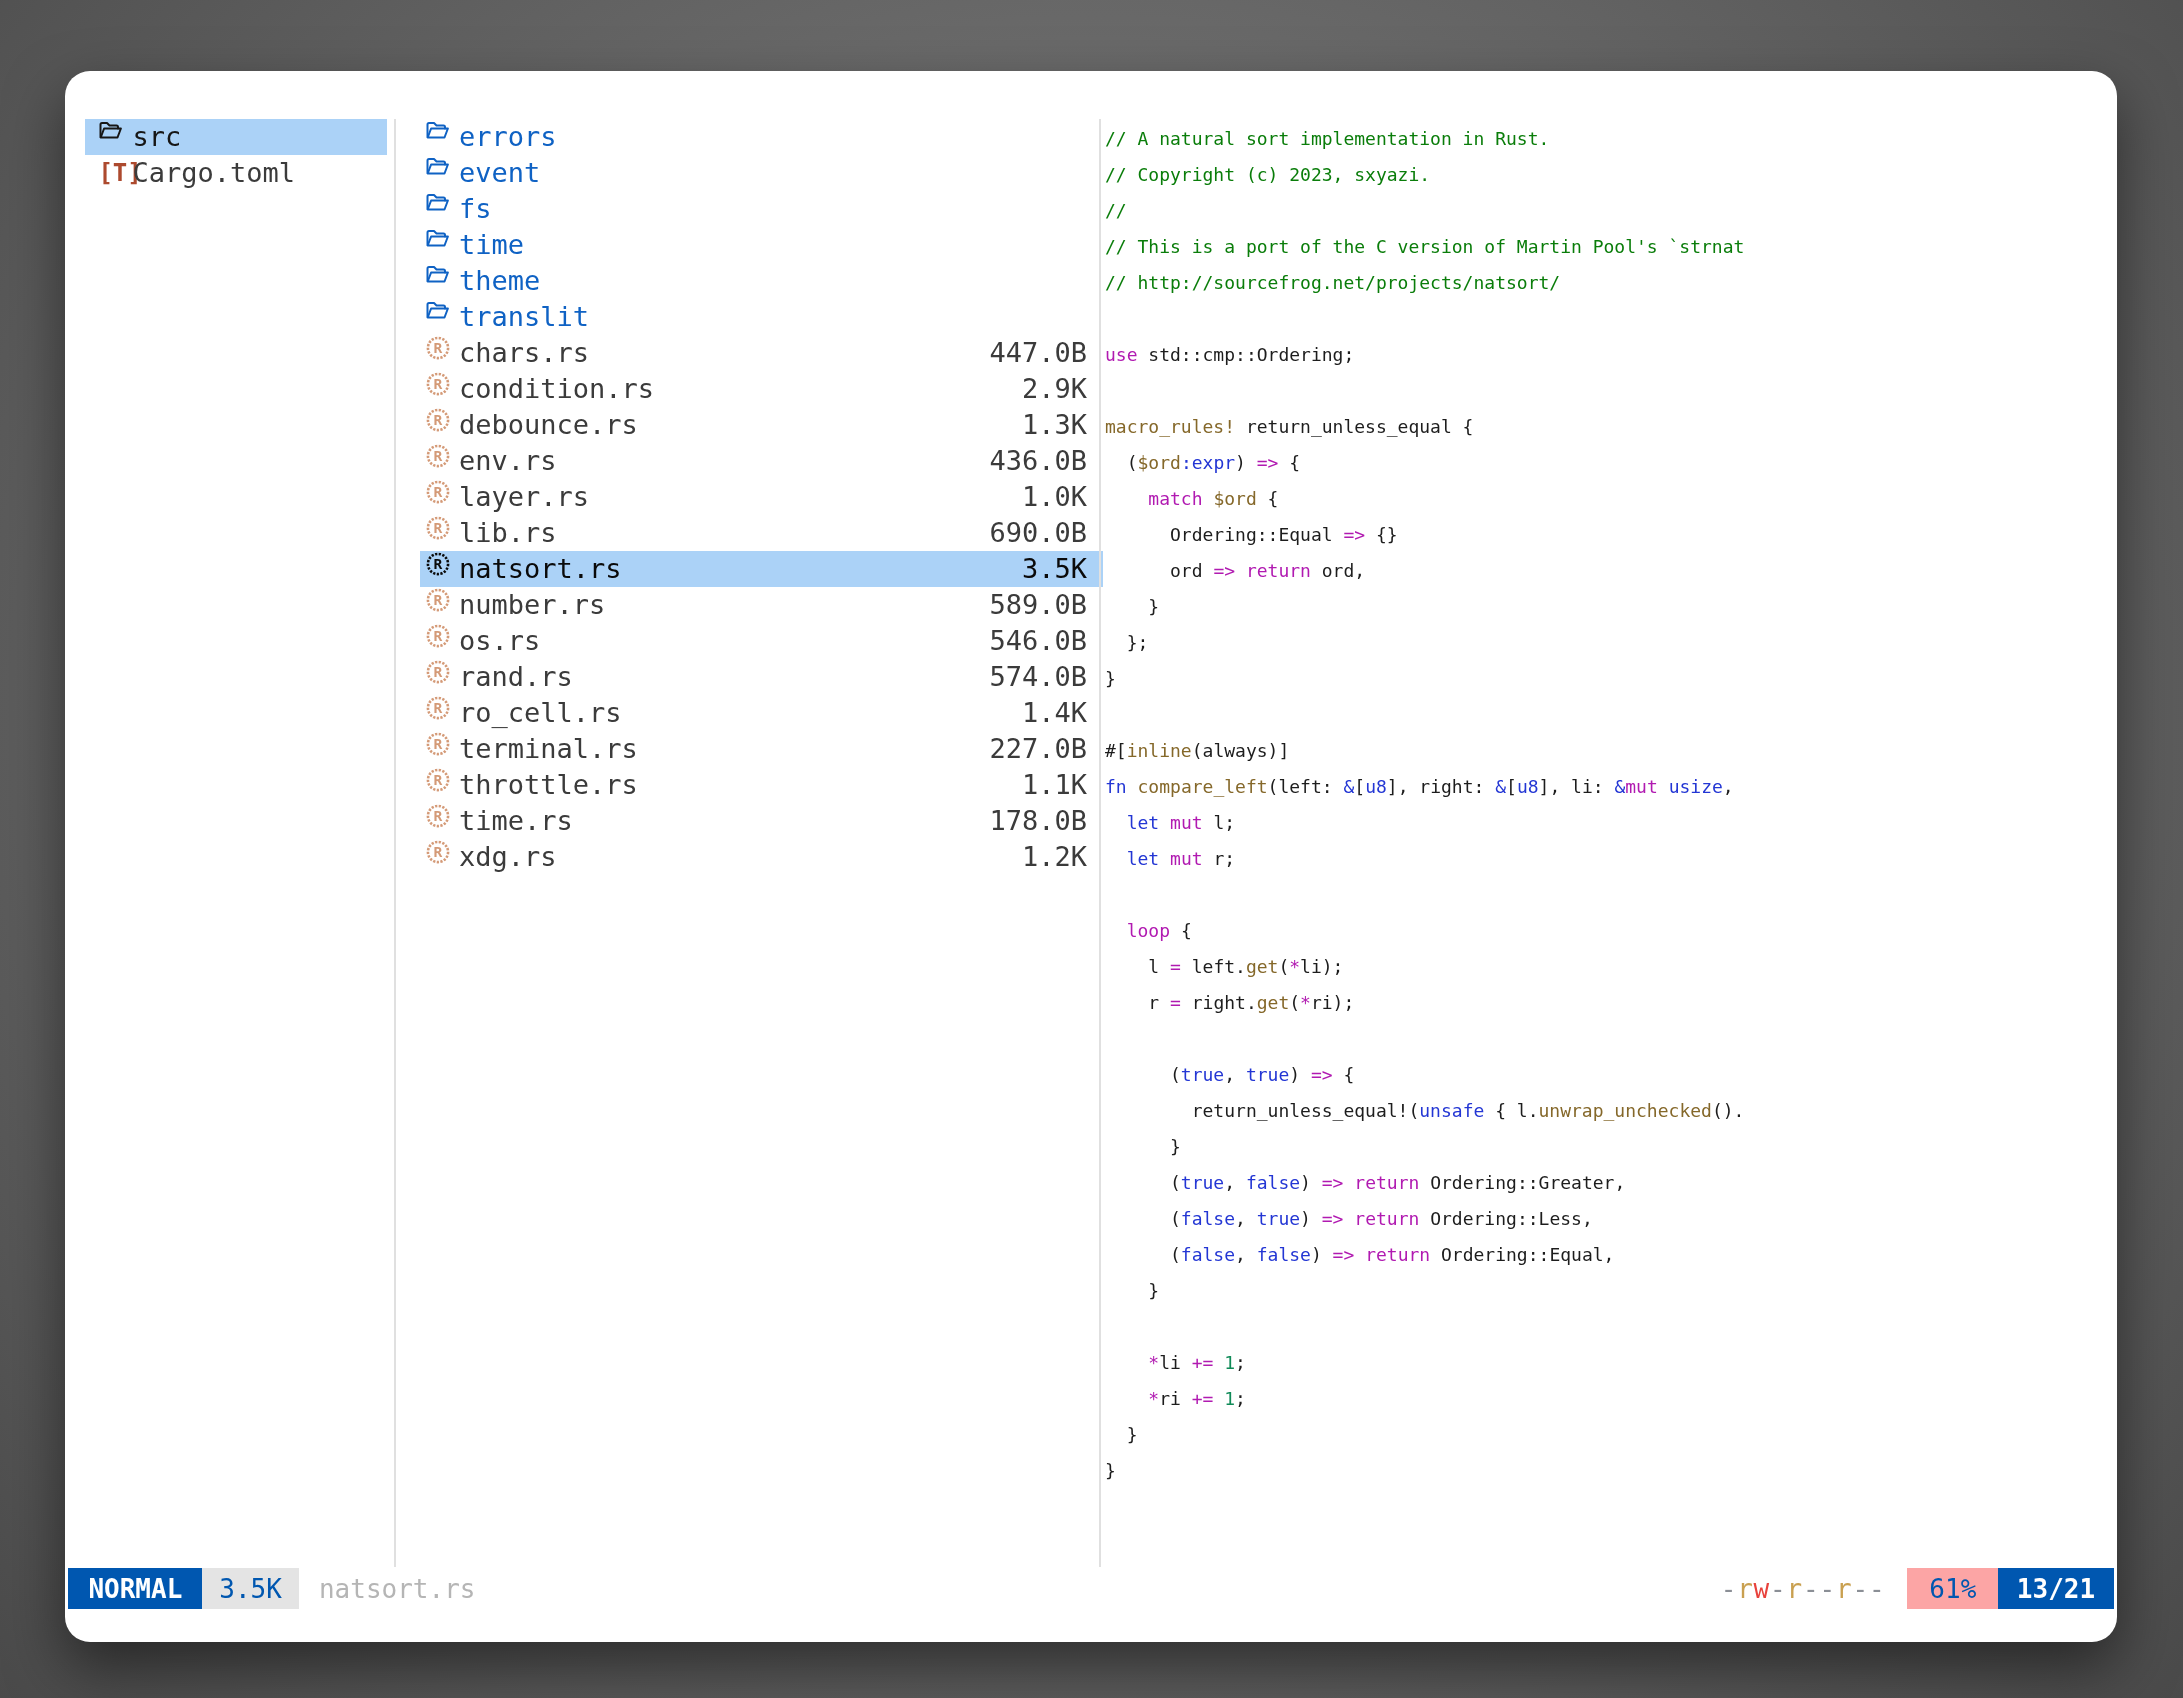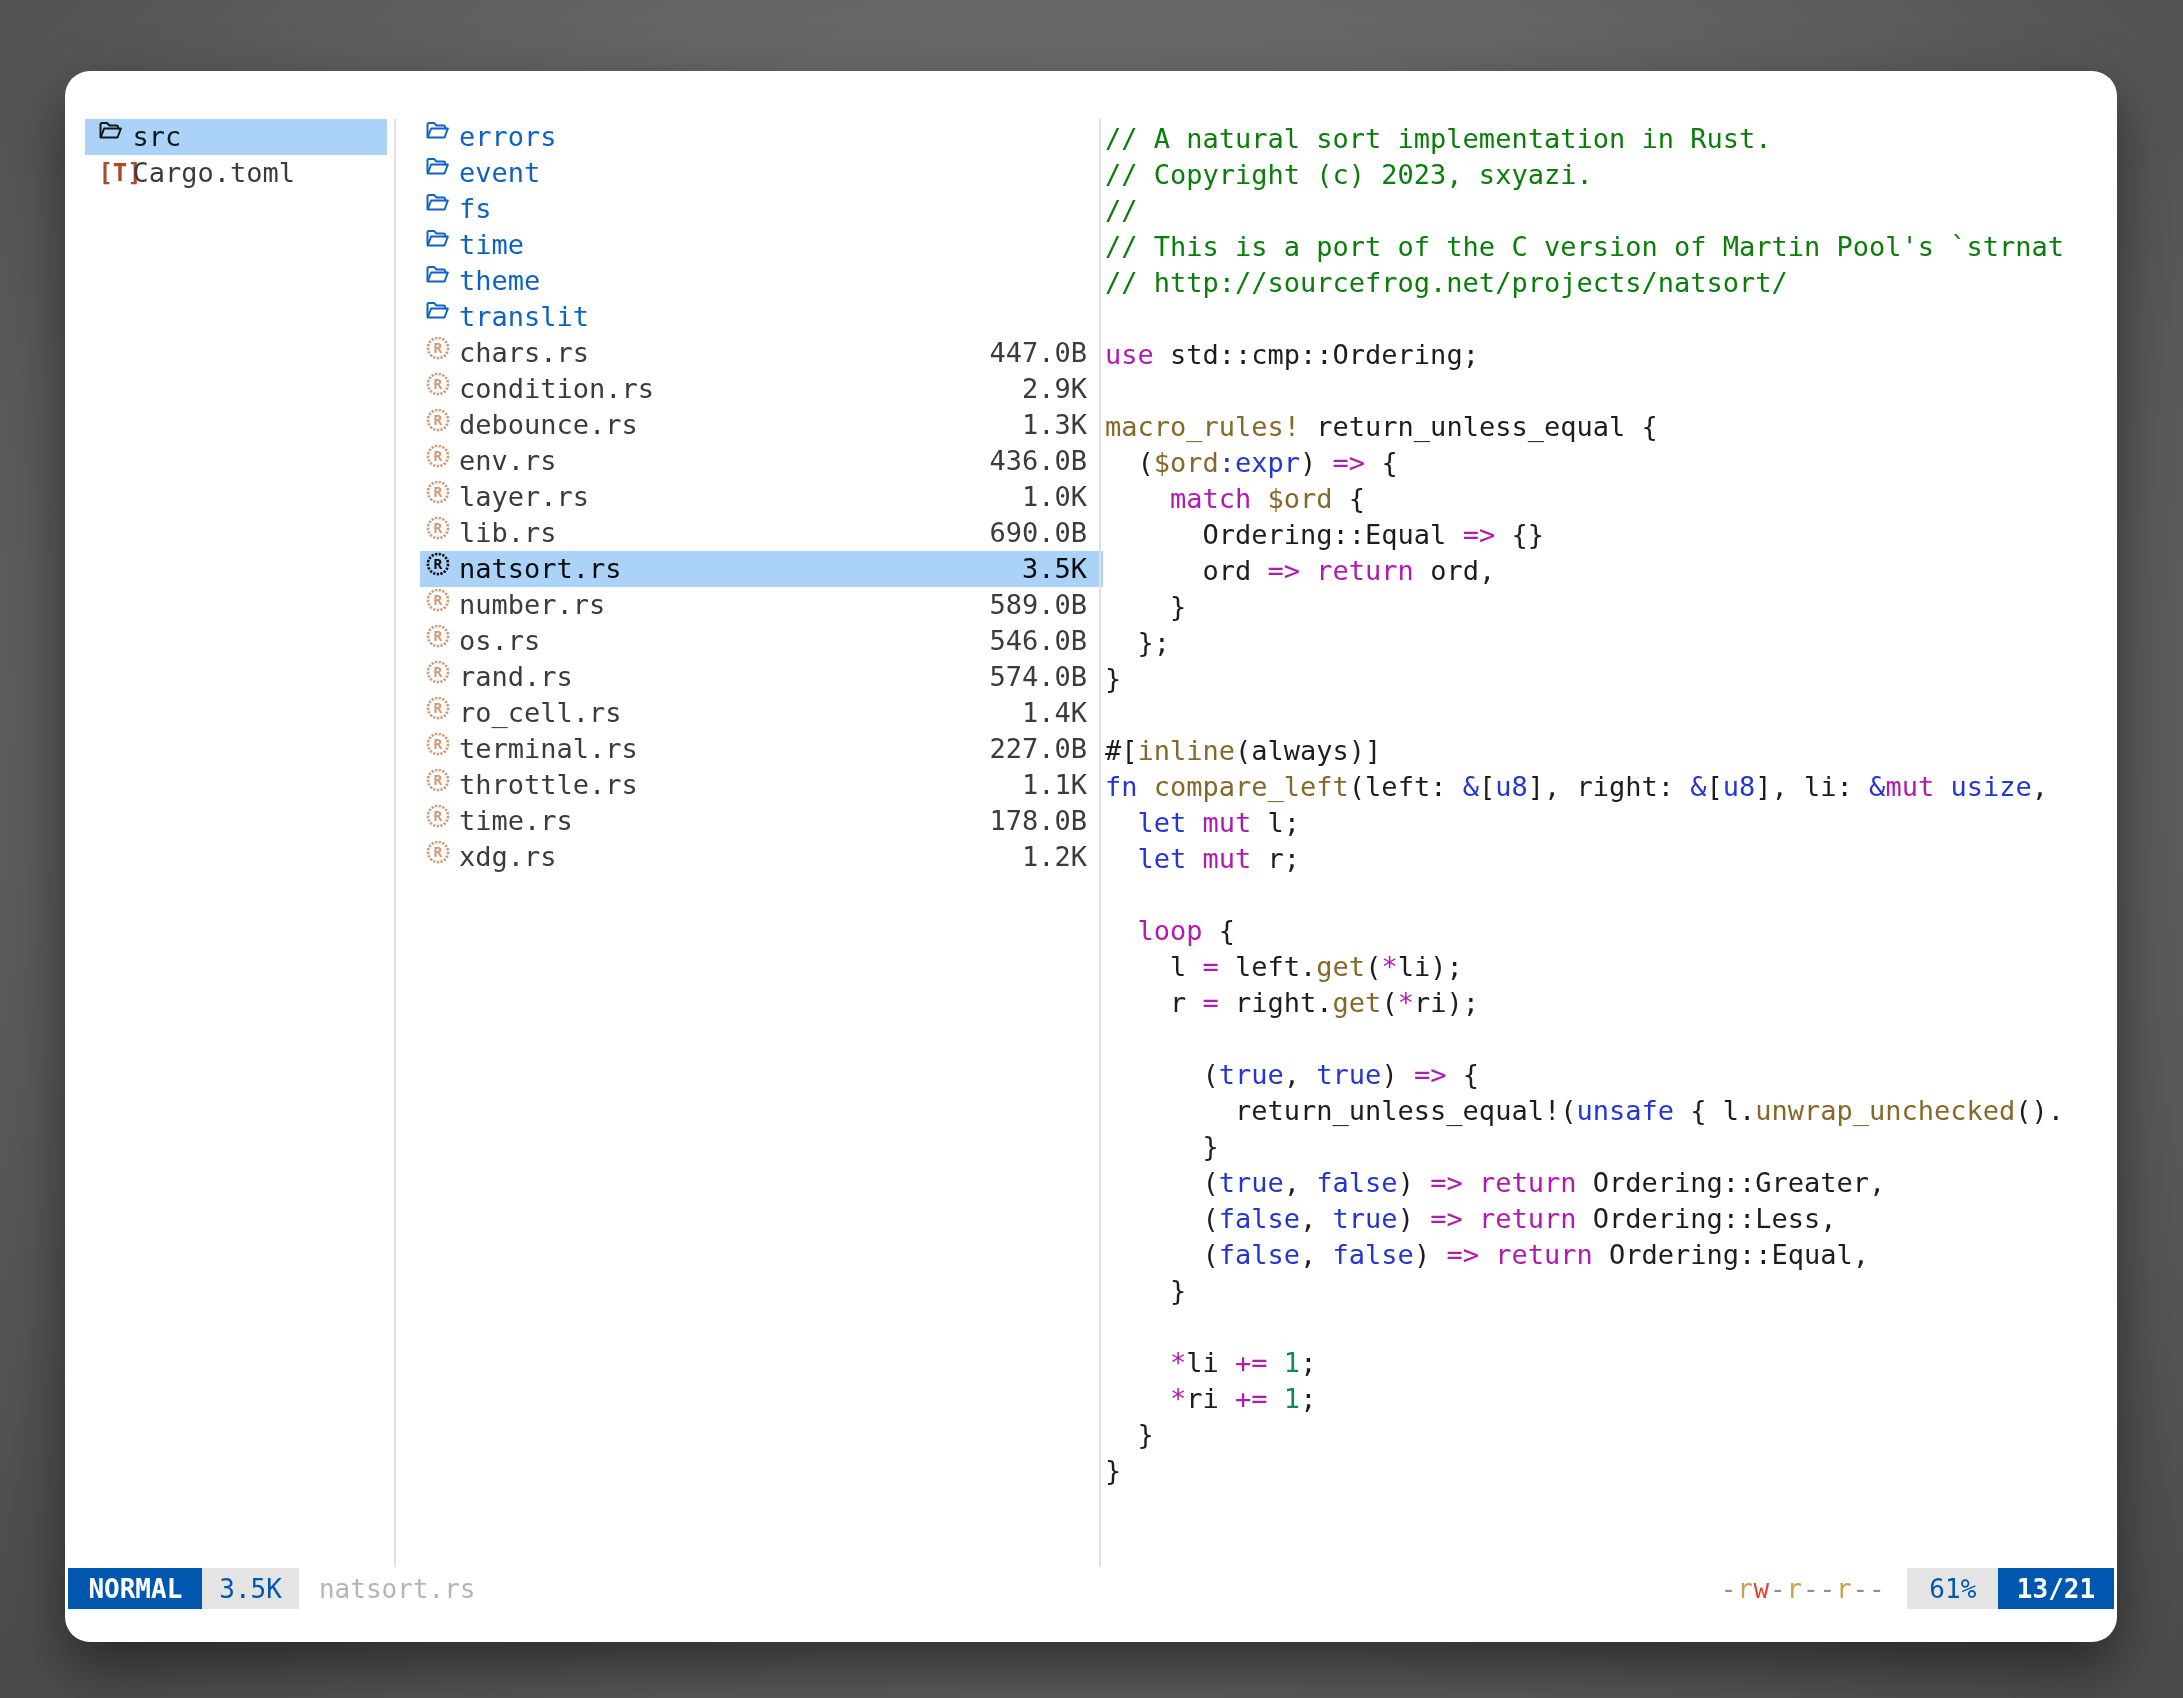--- a/index.html
+++ b/index.html
@@ -31,21 +31,21 @@
   .row .icon svg{display:block;}
   .row .label{color:#3b3b3b;}
   .row .size{margin-left:auto;color:#3b3b3b;}
   .row.dir .icon{color:#0f62c4;}
   .row.dir .label{color:#0f62c4;}
   .row.rust .icon{color:#d49a77;}
   .row.toml .icon{color:#ad4a2e;font-weight:bold;font-size:24px;}
   .pane.parent .row.dir .icon,.pane.parent .row.dir .label{color:#161616;}
   .row.sel .icon,.row.sel .label,.row.sel .size{color:#0a0a0a;}
 
-  .cl{height:36px;line-height:36px;white-space:pre;font-size:27px;color:#1d1d1d;}
+  .cl{height:36px;line-height:36px;white-space:pre;font-size:18px;color:#1d1d1d;}
   .tok-c{color:#0a7d0a;}
   .tok-k{color:#b11ab1;}
   .tok-b{color:#2336d4;}
   .tok-f{color:#85682a;margin-top:12px;}
   .tok-n{color:#0f8a57;}
   .tok-p{color:#1d1d1d;}
 
   .statusbar{
     position:absolute;left:3.4px;right:3.4px;top:1497px;height:41px;
     display:flex;justify-content:space-between;align-items:stretch;
@@ -53,21 +53,21 @@
   }
   .statusbar .left,.statusbar .right{display:flex;align-items:stretch;}
   .badge{display:flex;align-items:center;}
   .badge.mode{background:#0057b0;color:#ffffff;font-weight:bold;padding:0 20px;}
   .badge.size{background:#e4e4e4;color:#0057b0;padding:0 17px;}
   .fname{display:flex;align-items:center;color:#b5b5b5;margin-left:20px;}
   .perms{display:flex;align-items:center;margin-right:22px;letter-spacing:0.8px;}
   .perms .dash{color:#8b8f96;}
   .perms .read{color:#c9a050;}
   .perms .write{color:#e8423c;}
-  .badge.pct{background:#e5e5e5;color:#0057b0;padding:12px 22px;}
+  .badge.pct{background:#fca5a5;color:#0057b0;padding:12px 22px;}
   .badge.pos{background:#0057b0;color:#ffffff;font-weight:bold;padding:0 18.5px;}
 </style>
 </head>
 <body>
 
 <div>
   <div class="window">
 
     <div class="pane parent">
         <div class="row dir sel"><span class="icon"><svg width="25" height="24" viewBox="0 0 24 24" fill="none" stroke="currentColor" stroke-width="2" stroke-linejoin="round" stroke-linecap="round">

